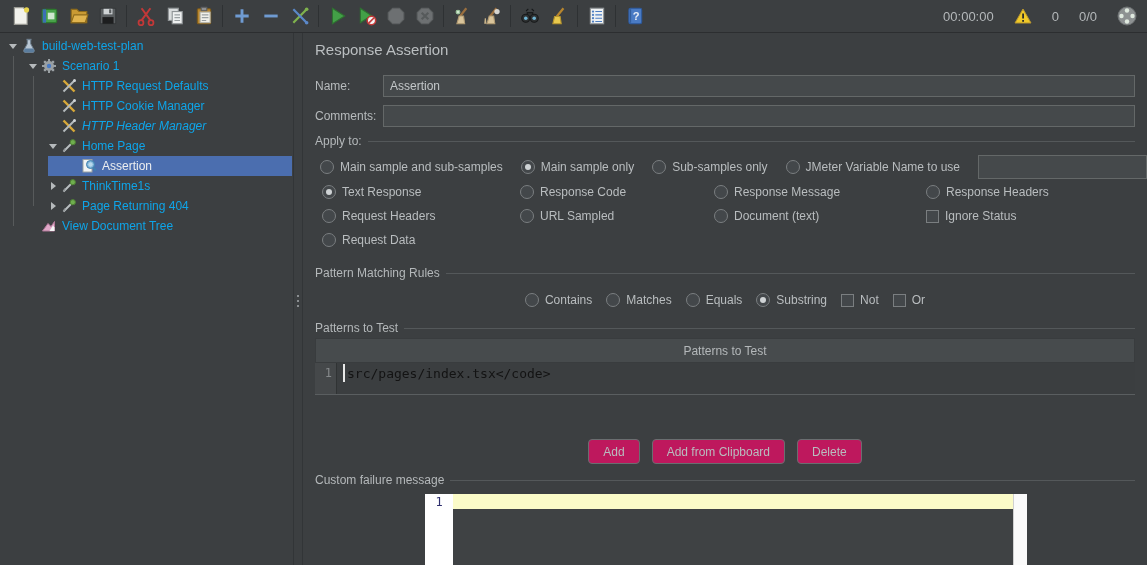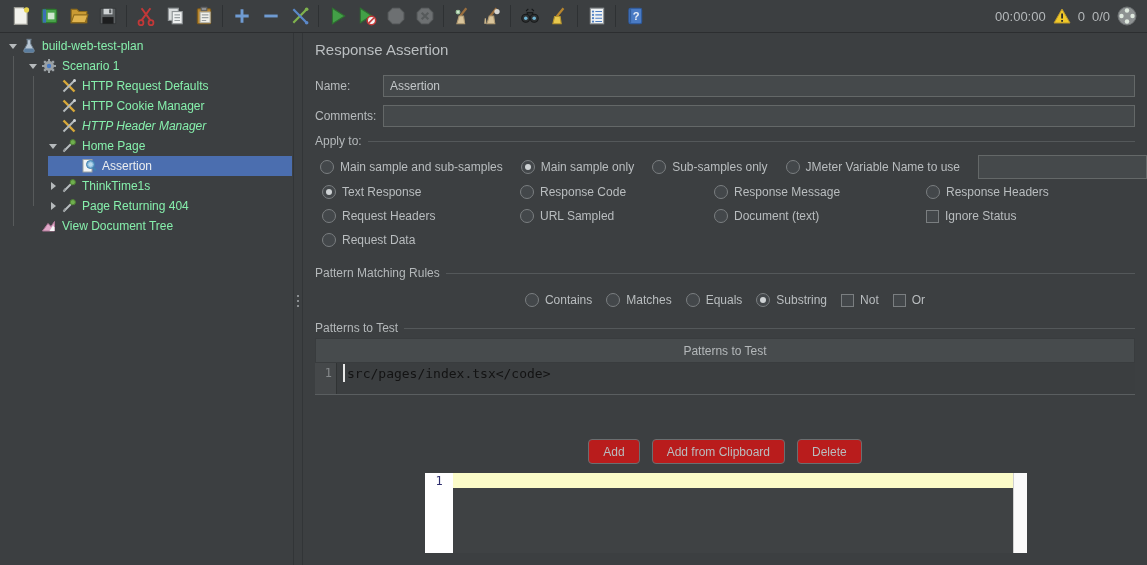--- a/index.html
+++ b/index.html
@@ -17,21 +17,21 @@
     padding:0 6px;
   }
   .tb-group { display:flex; align-items:center; }
   .tb-sep { width:1px; height:22px; background:#2e3133; margin:0 4px; }
   .tb-icon {
     width:29px; height:28px; display:flex; align-items:center; justify-content:center;
     border-radius:3px;
   }
   .tb-icon svg { display:block; }
   .toolbar-right {
-    margin-left:auto; display:flex; align-items:center; gap:7px;
+    margin-left:auto; display:flex; align-items:center; gap:20px;
     font-size:13px; color:#b4b8ba; padding-right:4px;
   }
   
   .content { display:flex; height:532px; }
   .tree-panel {
     width:293px; position:relative; background:#3c3f41; padding-top:3px;
     flex:none; overflow:hidden;
   }
   .guide-line { position:absolute; width:1px; background:rgba(255,255,255,0.14); }
   .splitter {
@@ -46,21 +46,21 @@
     white-space:nowrap; cursor:default;
   }
   .tree-row .sel-bg {
     position:absolute; left:48px; right:1px; top:0; bottom:0; background:#4b6eaf;
   }
   .arrow-slot { width:16px; flex:none; display:flex; align-items:center; justify-content:center; z-index:1;}
   .arr-down { width:0; height:0; border-left:4px solid transparent; border-right:4px solid transparent; border-top:5px solid #b6babc; }
   .arr-right { width:0; height:0; border-top:4px solid transparent; border-bottom:4px solid transparent; border-left:5px solid #b6babc; }
   .tree-icon { width:16px; height:16px; flex:none; z-index:1; }
   .tree-icon svg { display:block; }
-  .tree-label { margin-left:5px; z-index:1; color:#86efac; }
+  .tree-label { margin-left:5px; z-index:1; color:#0ea5e9; }
   .tree-row.selected .tree-label { color:#eceef0; }
   
   .main-panel { flex:1; padding:8px 12px 0 12px; overflow:hidden; }
   .panel-title { font-size:15px; color:#babec0; height:20px; }
   .form-row { display:flex; align-items:center; height:23px; }
   .form-row.name { margin-top:13px; }
   .form-row.comments { margin-top:7px; }
   .form-label { width:68px; flex:none; color:#b7bbbd; }
   .text-input {
     background:#45494b; border:1px solid #646868; color:#c3c7c9;
@@ -106,21 +106,21 @@
   }
   .pat-caret { width:2px; height:18px; background:#e8e8e8; margin:1px 0 0 6px; flex:none; }
   .pat-text {
     font-family:"DejaVu Sans Mono", monospace; font-size:13px; color:#131313;
     padding:3px 0 0 2px; white-space:pre;
   }
   .pat-space { height:30px; }
   
   .btn-row { display:flex; justify-content:center; gap:12px; margin-top:14px; height:25px; }
   .btn {
-    background:#b91c1c; border:1px solid #6a6e70; border-radius:4px;
+    background:#be185d; border:1px solid #6a6e70; border-radius:4px;
     color:#b9bdbf; font-family:"Liberation Sans", sans-serif; font-size:12px;
     padding:0 14px; height:25px;text-align:center;
   }
   
   .fail-group { margin-top:9px; }
   .fail-editor {
     margin-left:110px; margin-top:7px; width:602px; height:80px;
     display:flex; position:relative; background:#3f4244;
   }
   .fail-gutter {
@@ -599,20 +599,23 @@
       <div class="pat-space"></div>
     </div>
 
     <div class="btn-row" id="action-buttons">
         <button class="btn">Add</button>
         <button class="btn">Add from Clipboard</button>
         <button class="btn">Delete</button>
       </div>
 
     <div class="fail-group">
+      <div class="group-head">
+          <span class="group-legend">Custom failure message</span>
+        </div>
       <div class="fail-editor">
         <div class="fail-gutter">1</div>
         <div class="fail-body">
           <div class="fail-line"></div>
           <div class="fail-scrollbar"></div>
         </div>
       </div>
     </div>
   </div>
 </div>

